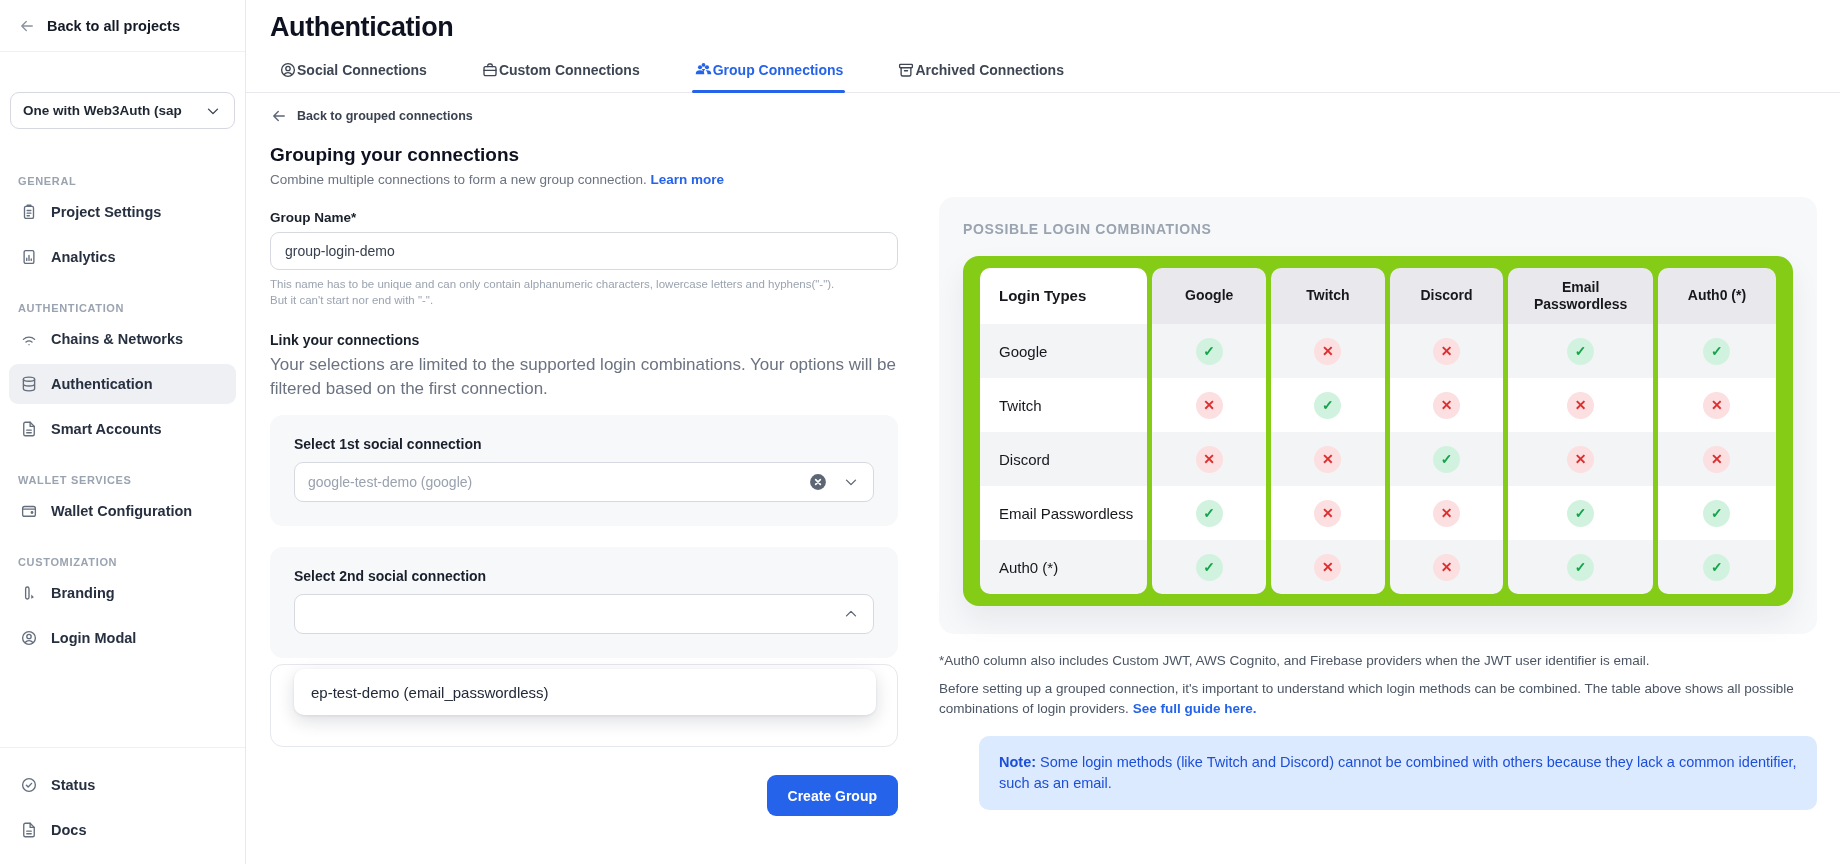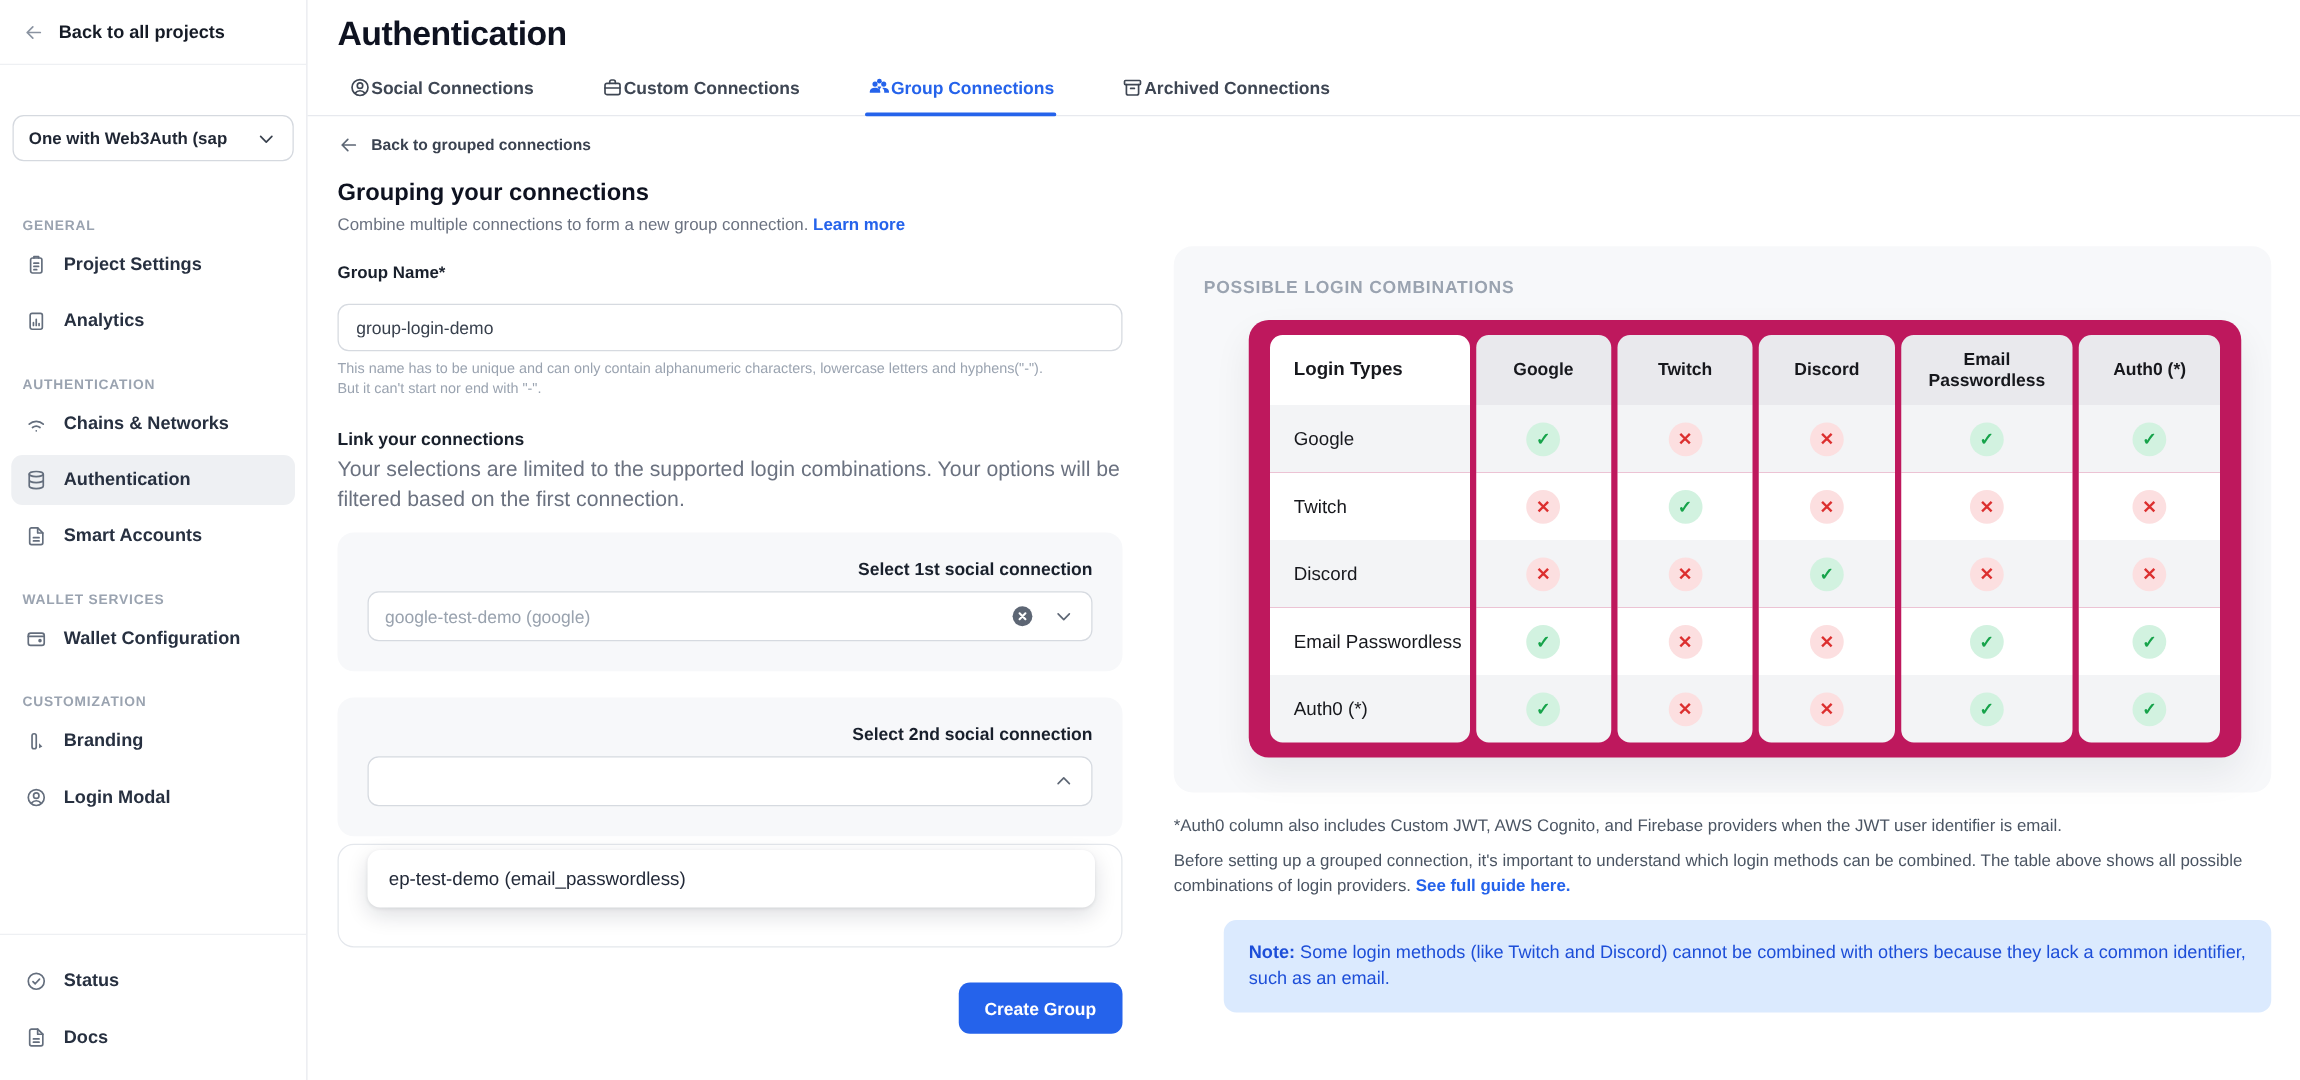--- a/index.html
+++ b/index.html
@@ -49,30 +49,30 @@
 
   
   .form-col { width:628px; min-width:628px; }
   .back-link { margin-top:14px; display:flex; align-items:center; gap:9px;
     font-size:12.5px; font-weight:600; color:#3a4250; cursor:pointer; }
   .back-link .icn { color:#5c London6674; color:#5c6674; }
   .form-title { margin-top:19px; font-size:19px; font-weight:700; color:#0e1220; }
   .form-subtitle { margin-top:6px; font-size:13.5px; color:#6b7280; }
   .learn-more { color:#2563eb; font-weight:600; text-decoration:none; cursor:pointer; }
   .field-label { margin-top:23px; font-size:13.5px; font-weight:700; color:#19202c; }
-  .text-input { margin-top:18px; width:100%; height:38px; border:1px solid #d6dae0;
+  .text-input { margin-top:7px; width:100%; height:38px; border:1px solid #d6dae0;
     border-radius:9px; padding:0 14px; font-size:14px; color:#38404d; outline:none;
     font-family:"Liberation Sans", sans-serif; background:#fff; }
   .helper { margin-top:7px; font-size:11.5px; line-height:1.35; color:#9aa3b0; }
   .link-title { margin-top:24px; font-size:14px; font-weight:700; color:#19202c; }
   .link-desc { margin-top:5px; font-size:17px; line-height:1.42; color:#6b7280; }
   .conn-card { margin-top:14px; background:#f7f8fa; border-radius:13px; padding:21px 24px 24px; }
   .conn-card + .conn-card { margin-top:21px; }
   .conn-card.rel { position:relative; }
-  .card-label { font-size:14px; font-weight:700; color:#19202c;text-align:right; }
+  .card-label { font-size:14px; font-weight:700; color:#19202c; }
   .select-box { margin-top:10px; height:40px; background:#fff; border:1px solid #d6dae0;
     border-radius:9px; display:flex; align-items:center; padding:0 13px; cursor:pointer; }
   .select-box .sel-text { flex:1; font-size:14px; color:#99a2ae; }
   .select-box .icn { color:#5d6674; }
   .clear-btn { margin-right:14px; cursor:pointer; color:#717a87; }
   .dd-popup { position:absolute; left:24px; width:582px; top:122px; height:46px; background:#fff;
     border-radius:10px; box-shadow:0 6px 18px rgba(16,24,40,.14), 0 1px 3px rgba(16,24,40,.08);
     display:flex; align-items:center; padding:0 17px; z-index:6; cursor:pointer;
     font-size:15px; color:#222938; }
   .add-more { margin-top:6px; background:#fff; border:1px solid #e4e7ec; border-radius:13px;
@@ -80,22 +80,22 @@
     font-weight:500; color:#9aa3b0; cursor:pointer; }
   .submit-row { margin-top:28px; display:flex; justify-content:flex-end; }
   .primary-btn { height:41px; padding:0 21px; background:#2563eb; color:#fff; border:none;
     border-radius:9px; font-size:14px; font-weight:600; cursor:pointer;
     font-family:"Liberation Sans", sans-serif; }
 
   
   .right-col { flex:1; margin:104px 23px 0 41px; }
   .combos-panel { background:#f7f8fa; border-radius:15px; padding:24px 24px 28px; }
   .combos-heading { font-size:14px; font-weight:700; letter-spacing:.045em; color:#9aa3b0; }
-  .table-card { margin-top:19px; background:#be185d; border-radius:16px; padding:12px;
-    box-shadow:0 14px 30px rgba(16,24,40,.07);margin-left:36px; }
+  .table-card { margin-top:19px; background:#84cc16; border-radius:16px; padding:12px;
+    box-shadow:0 14px 30px rgba(16,24,40,.07); }
   table.combo { width:100%; border-collapse:separate; border-spacing:5px 0; table-layout:fixed; }
   table.combo th { height:56px; background:#e9e9ed; border-radius:10px 10px 0 0;
     font-size:14px; font-weight:700; color:#17181d; text-align:center; vertical-align:middle;
     padding:0 6px; line-height:1.25; }
   table.combo th.corner { background:#fff; text-align:left; padding-left:19px; font-size:15px; }
   table.combo td { height:54px; text-align:center; vertical-align:middle; }
   table.combo td.rowlabel { text-align:left; padding-left:19px; font-size:15px;
     font-weight:500; color:#17181d; }
   table.combo tr.odd td { background:#f3f4f6; }
   table.combo tr.even td { background:#fff; }

